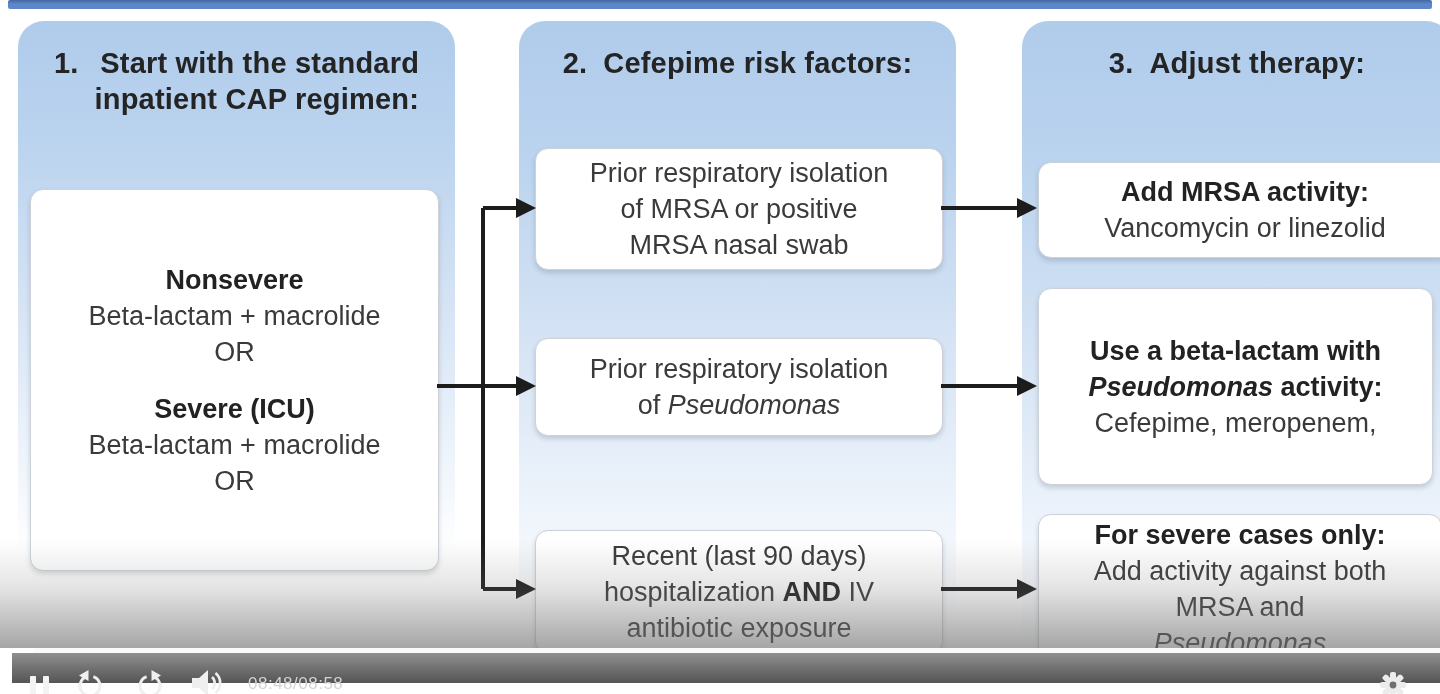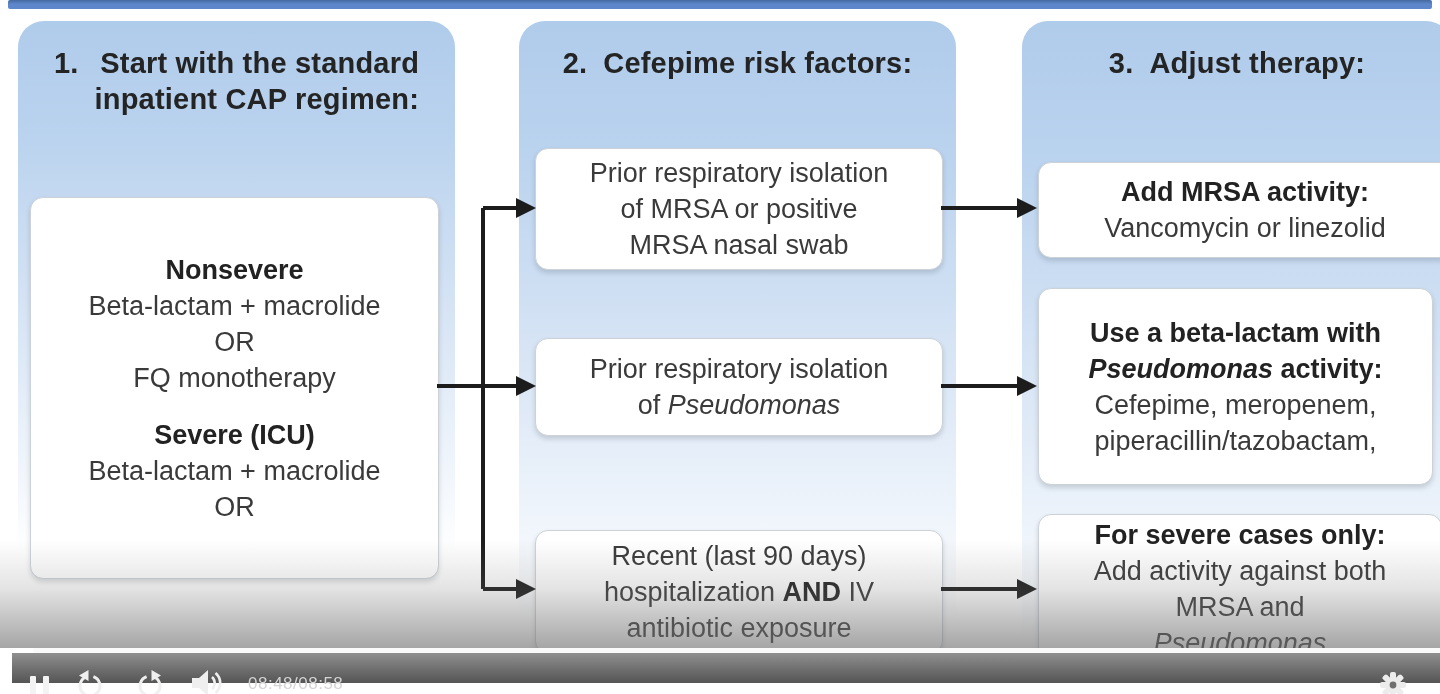--- a/index.html
+++ b/index.html
@@ -14,21 +14,21 @@
   .p3{left:1022px;width:430px;height:638px;}
   .hdr{display:flex;justify-content:center;gap:16px;padding-top:24px;
        font-weight:700;font-size:29px;line-height:36px;color:#242424;letter-spacing:.2px;}
   .hdr .lines{text-align:right;}
   .wbox{position:absolute;background:#fff;border:1px solid #ccd2d8;border-radius:13px;
         box-shadow:0 3px 5px rgba(40,50,60,.18);
         display:flex;flex-direction:column;justify-content:center;
         text-align:center;font-size:27px;line-height:36px;color:#3a3a3a;z-index:2;}
   .wbox .bold,.subhead{font-weight:700;color:#222;}
   .gap-top{margin-top:21px;}
-  .b1{left:30px;top:197px;width:407px;height:380px;align-items:center;}
+  .b1{left:30px;top:189px;width:407px;height:380px;align-items:center;}
   .b2{left:535px;top:148px;width:406px;height:120px;}
   .b3{left:535px;top:338px;width:406px;height:96px;}
   .b4{left:535px;top:530px;width:406px;height:122px;}
   .b5{left:1038px;top:162px;width:412px;height:94px;}
   .b6{left:1038px;top:288px;width:393px;height:195px;}
   .b7{left:1038px;top:514px;width:402px;height:148px;}
   svg.arrows{position:absolute;left:0;top:0;z-index:3;pointer-events:none;}
   .fade{position:absolute;left:0;top:540px;width:1440px;height:108px;z-index:5;pointer-events:none;
         background:linear-gradient(180deg,rgba(120,120,120,0) 0%,rgba(118,118,118,.2) 45%,rgba(110,110,110,.62) 100%);}
   .seek{position:absolute;left:33px;top:648px;width:1407px;height:5px;background:#fafafa;
@@ -70,21 +70,20 @@
     <div class="hdr">
       <span>3.</span>
       <span class="lines">Adjust therapy:</span>
     </div>
   </div>
 
   <div class="wbox b1">
     <div class="subhead">Nonsevere</div>
     <div>Beta-lactam + macrolide</div>
     <div>OR</div>
-    <div>FQ monotherapy</div>
     <div class="subhead gap-top">Severe (ICU)</div>
     <div>Beta-lactam + macrolide</div>
     <div>OR</div>
   </div>
 
   <div class="wbox b2">
     <div>Prior respiratory isolation</div>
     <div>of MRSA or positive</div>
     <div>MRSA nasal swab</div>
   </div>
@@ -102,21 +101,20 @@
 
   <div class="wbox b5">
     <div class="bold">Add MRSA activity:</div>
     <div>Vancomycin or linezolid</div>
   </div>
 
   <div class="wbox b6">
     <div class="bold">Use a beta-lactam with</div>
     <div class="bold"><i>Pseudomonas</i><span> activity:</span></div>
     <div>Cefepime, meropenem,</div>
-    <div>piperacillin/tazobactam,</div>
   </div>
 
   <div class="wbox b7">
     <div class="bold">For severe cases only:</div>
     <div>Add activity against both</div>
     <div>MRSA and</div>
     <div><i>Pseudomonas</i></div>
   </div>
 
   <svg class="arrows" width="1440" height="694">

